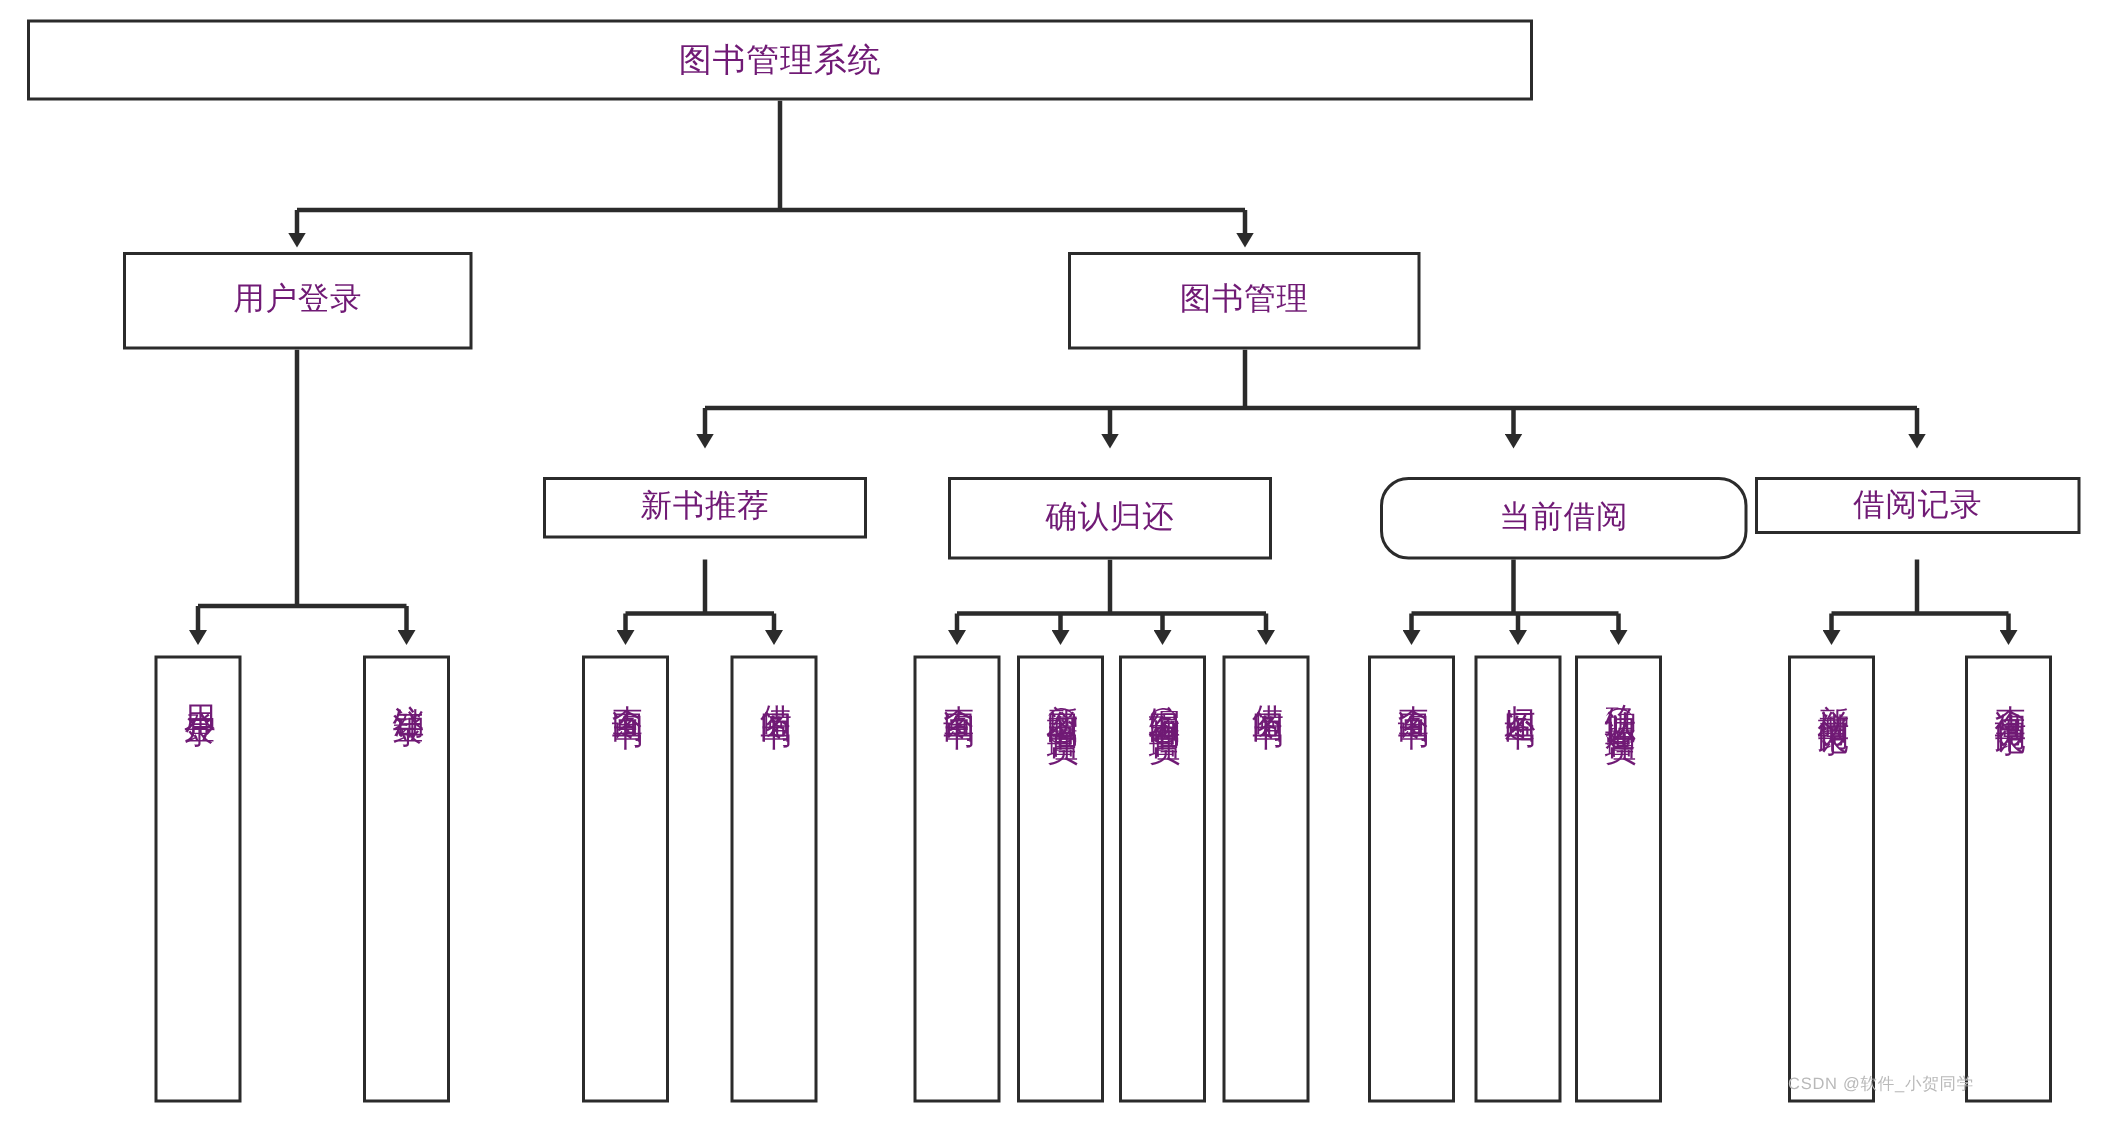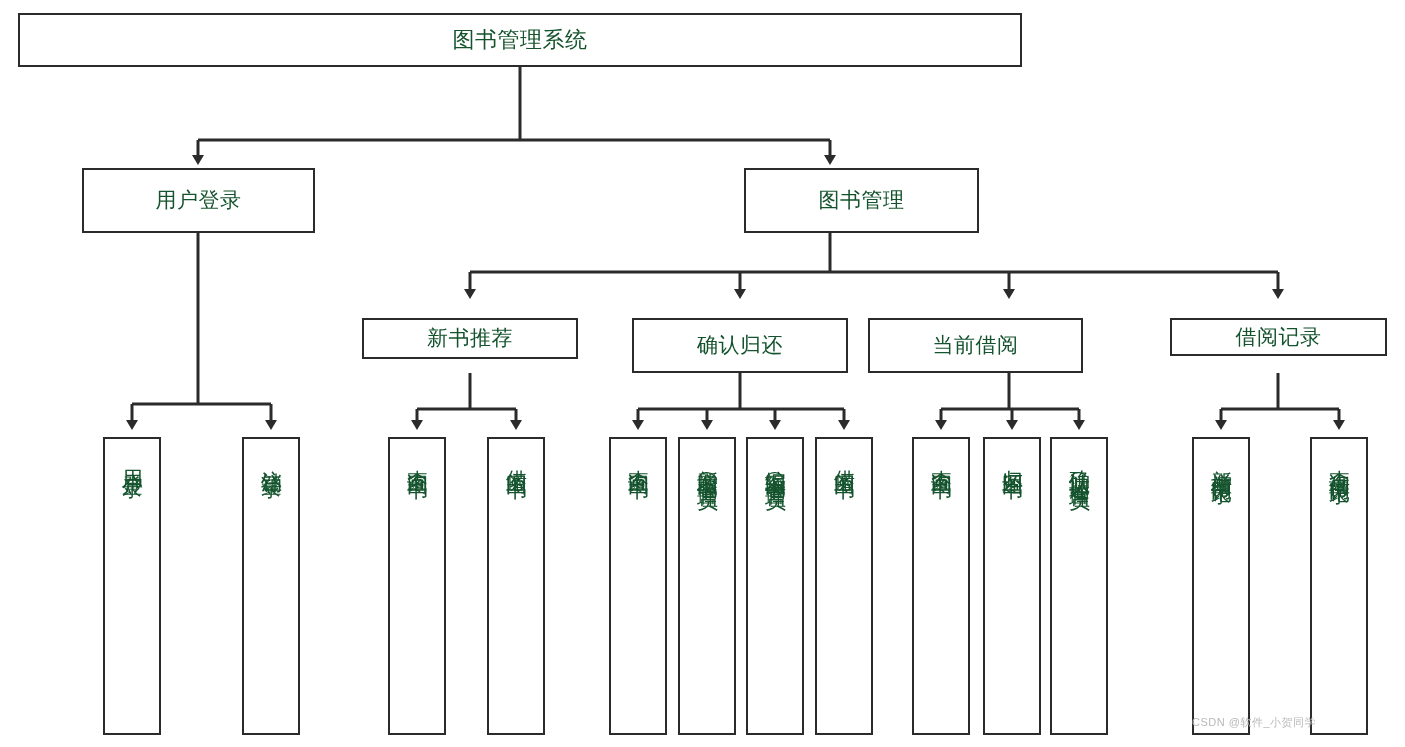--- a/index.html
+++ b/index.html
@@ -29,21 +29,21 @@
     pointer-events: none;
   }
   .node {
     position: absolute;
     box-sizing: border-box;
     background: #ffffff;
     border: 2px solid #2b2b2b;
     display: flex;
     align-items: center;
     justify-content: center;
-    color: #14532d;
+    color: #701a75;
   }
   .node-label {
     display: block;
     line-height: 1.18;
     letter-spacing: 0.5px;
     white-space: pre;
   }
   .node.horizontal .node-label {
     font-size: 21px;
     text-align: center;
@@ -144,31 +144,31 @@
     </g>
   </svg>
 
   <div class="node root horizontal" style="left:18px; top:13px; width:1004px; height:54px;">
     <span class="node-label">图书管理系统</span>
   </div>
 
   <div class="node horizontal" style="left:82px; top:168px; width:233px; height:65px;">
     <span class="node-label">用户登录</span>
   </div>
-  <div class="node horizontal" style="left:712px; top:168px; width:235px; height:65px;margin-left:32px;">
+  <div class="node horizontal" style="left:712px; top:168px; width:235px; height:65px;">
     <span class="node-label">图书管理</span>
   </div>
 
   <div class="node horizontal" style="left:362px; top:318px; width:216px; height:41px;">
     <span class="node-label">新书推荐</span>
   </div>
   <div class="node horizontal" style="left:632px; top:318px; width:216px; height:55px;">
     <span class="node-label">确认归还</span>
   </div>
-  <div class="node horizontal" style="left:868px; top:318px; width:215px; height:55px;">
+  <div class="node horizontal" style="left:920px; top:318px; width:245px; height:55px;border-radius:19px;">
     <span class="node-label">当前借阅</span>
   </div>
   <div class="node horizontal" style="left:1170px; top:318px; width:217px; height:38px;">
     <span class="node-label">借阅记录</span>
   </div>
 
   <div class="node leaf" style="left:103px; top:437px; width:58px; height:298px;">
     <span class="node-label">用户登录</span>
   </div>
   <div class="node leaf" style="left:242px; top:437px; width:58px; height:298px;">

